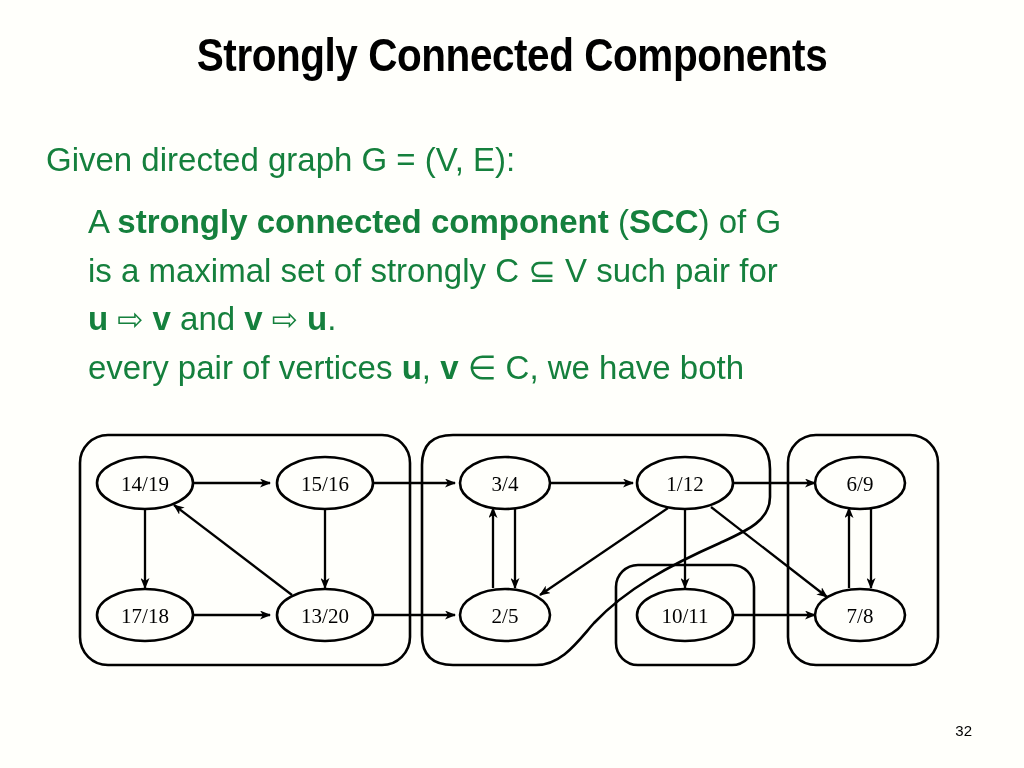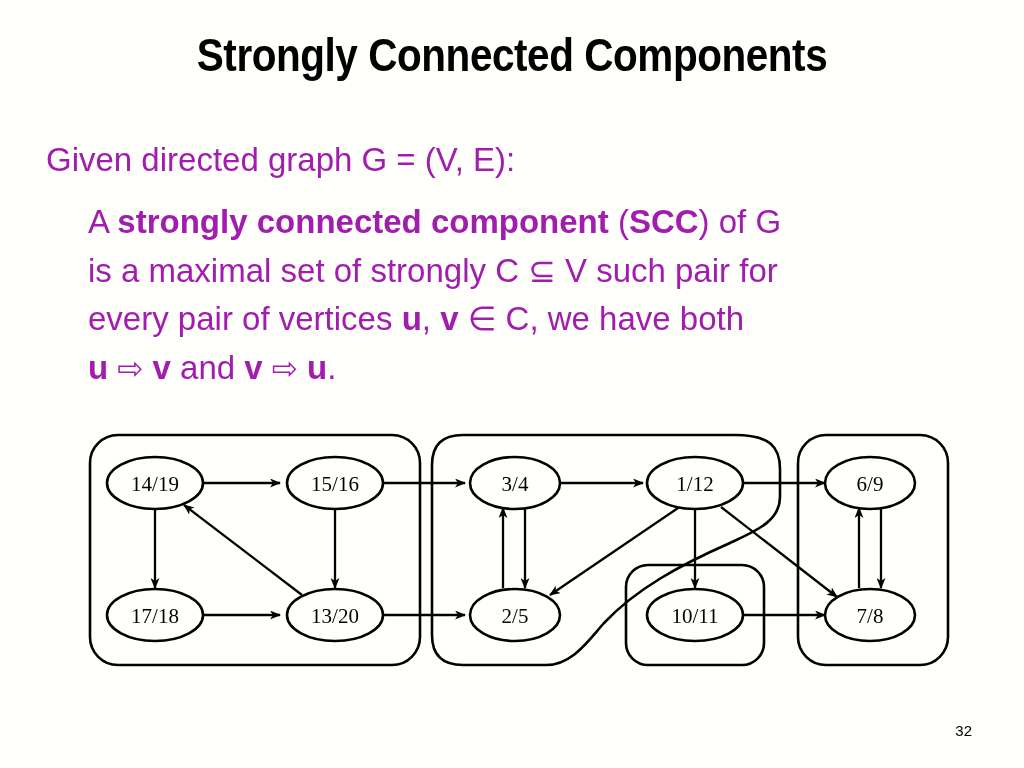--- a/index.html
+++ b/index.html
@@ -31,21 +31,21 @@
     transform-origin: center top;
     white-space: nowrap;
   }
 
   
   .body-block {
     position: absolute;
     left: 46px;
     top: 140px;
     width: 940px;
-    color: #a21caf;
+    color: #15803d;
   }
   .lead-line {
     font-size: 33px;
     line-height: 1.22;
     white-space: nowrap;
   }
   .def-block {
     margin-top: 18px;
     padding-left: 42px;
   }
@@ -61,21 +61,21 @@
   }
   .fatarrow {
     font-family: "DejaVu Sans", sans-serif;
     font-weight: normal;
     font-size: 31px;
   }
 
   
   .diagram {
     position: absolute;
-    left: 80px;
+    left: 70px;
     top: 425px;
     width: 900px;
     height: 260px;
   }
   .diagram svg { display: block; }
 
   .node-label {
     font-family: "Liberation Serif", serif;
     font-size: 21px;
     fill: #000000;
@@ -101,23 +101,23 @@
   <div class="lead-line">
     <span>Given directed graph G = (V, E):</span>
   </div>
 
   <div class="def-block">
 
     <div class="def-line"><span>A </span><span class="b">strongly connected component</span><span> (</span><span class="b">SCC</span><span>) of G</span></div>
 
     <div class="def-line"><span>is a maximal set of strongly C </span><span class="op">⊆</span><span> V such pair for</span></div>
 
+    <div class="def-line"><span class="b">u</span>&nbsp;<span class="fatarrow">⇨</span>&nbsp;<span class="b">v</span>&nbsp;<span>and</span>&nbsp;<span class="b">v</span>&nbsp;<span class="fatarrow">⇨</span>&nbsp;<span class="b">u</span><span>.</span></div>
+
     <div class="def-line"><span>every pair of vertices </span><span class="b">u</span><span>, </span><span class="b">v</span><span> </span><span class="op">∈</span><span> C, we have both</span></div>
-
-    <div class="def-line"><span class="b">u</span>&nbsp;<span class="fatarrow">⇨</span>&nbsp;<span class="b">v</span>&nbsp;<span>and</span>&nbsp;<span class="b">v</span>&nbsp;<span class="fatarrow">⇨</span>&nbsp;<span class="b">u</span><span>.</span></div>
 
   </div>
 </div>
 
 <div class="diagram">
 <svg width="900" height="260" viewBox="0 0 900 260" xmlns="http://www.w3.org/2000/svg">
   <defs>
     <marker id="ah" markerWidth="11" markerHeight="9" refX="10" refY="4.5" orient="auto" markerUnits="userSpaceOnUse">
       <path d="M0,0 L11,4.5 L0,9 L3,4.5 Z" fill="#000"></path>
     </marker>

